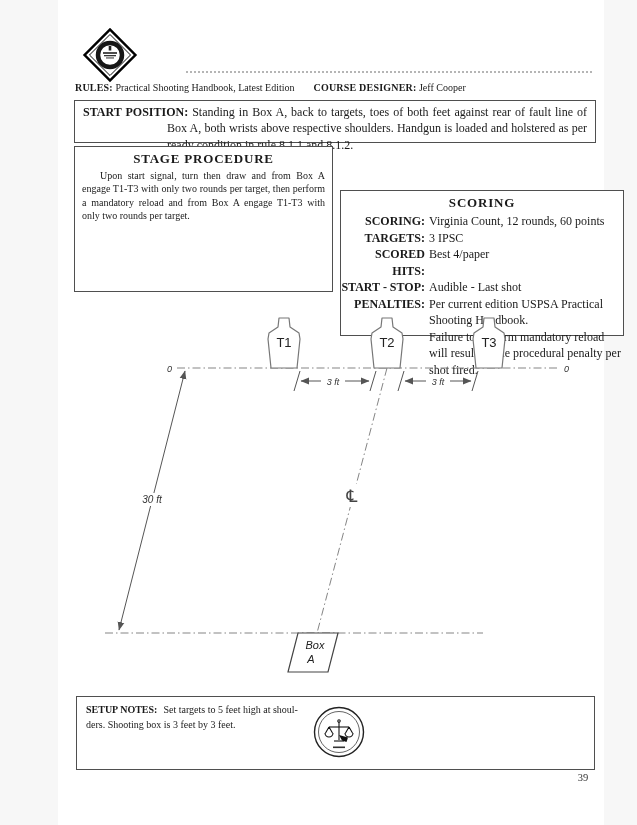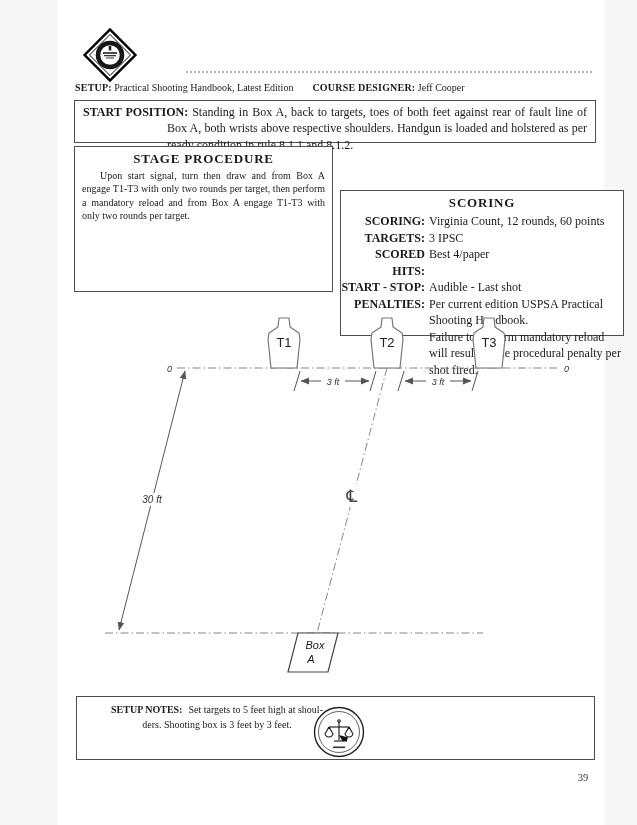--- a/index.html
+++ b/index.html
@@ -39,21 +39,21 @@
   .tgt{fill:#fff;stroke:#777;stroke-width:1.2;stroke-linejoin:round;}
   .thin{stroke:#555;stroke-width:1;fill:none;}
   .dash{stroke:#858585;stroke-width:1;fill:none;stroke-dasharray:8 3 1.5 3;}
   .tlab{font:13px "Liberation Sans",sans-serif;fill:#222;}
   .dlab{font:italic 9px "Liberation Sans",sans-serif;fill:#333;}
   .dlab2{font:italic 10px "Liberation Sans",sans-serif;fill:#333;}
   .blab{font:italic 11px "Liberation Sans",sans-serif;fill:#222;}
   .cl{font:17px "DejaVu Sans",sans-serif;fill:#444;}
 
   
-  .setupbox{left:76px;top:696px;width:519px;height:64px;text-align:center;}
+  .setupbox{left:76px;top:696px;width:519px;height:74px;}
   .sn-text{padding:6px 0 0 9px;font-size:10px;line-height:1.45;width:262px;}
   .sn-text .ln{display:block;white-space:nowrap;}
   .sn-text b{margin-right:6px;}
   .emblem{position:absolute;left:235px;top:8px;width:54px;height:54px;}
   .pagenum{position:absolute;left:568px;top:772px;width:30px;text-align:center;font-size:10.5px;color:#333;}
 </style>
 </head>
 <body>
 
 <div class="page">
@@ -65,21 +65,21 @@
     <rect x="13.5" y="13.5" width="29" height="29" transform="rotate(45 28 28)" fill="none" stroke="#000" stroke-width="0.9"></rect>
     <circle cx="28" cy="28" r="12" fill="#ffffff" stroke="#161616" stroke-width="4.5"></circle>
     <rect x="21" y="25.2" width="14" height="1.6" fill="#222"></rect>
     <rect x="22" y="28" width="12" height="1.3" fill="#333"></rect>
     <rect x="24" y="30.4" width="8" height="1.1" fill="#444"></rect>
     <rect x="26.7" y="19" width="2.6" height="4.5" fill="#222"></rect>
   </svg>
   <div class="bar-dots"></div>
 
   <div class="meta">
-    <b>SETUP:</b>
+    <b>RULES:</b>
     <span>Practical Shooting Handbook, Latest Edition</span>
     <span class="gap"></span>
     <b>COURSE DESIGNER:</b>
     <span>Jeff Cooper</span>
   </div>
 
   <div class="docbox startbox">
     <div class="sp-text">
       <b>START POSITION:</b>
       <span>Standing in Box A, back to targets, toes of both feet against rear of fault line of Box A, both wrists above respective shoulders. Handgun is loaded and holstered as per ready condition in rule 8.1.1 and 8.1.2.</span>

